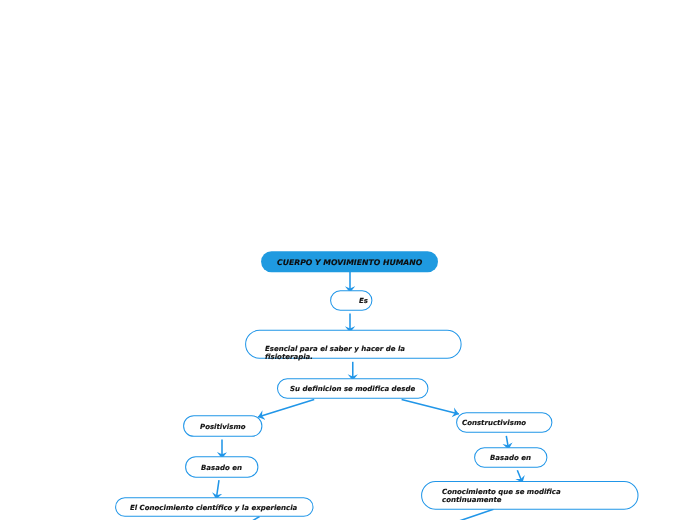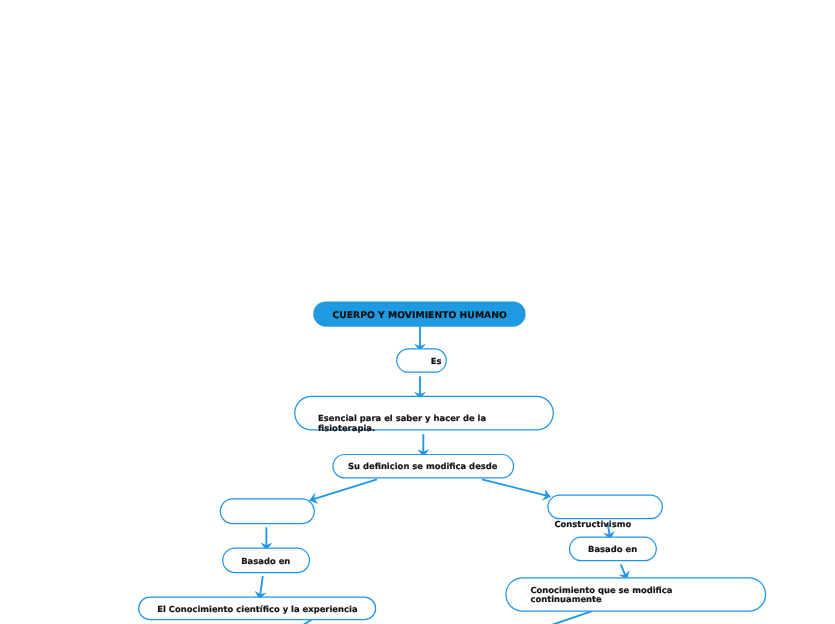--- a/index.html
+++ b/index.html
@@ -1,21 +1,21 @@
 <!DOCTYPE html>
 <html><head>
 <meta charset="utf-8">
 <title>Mapa conceptual</title>
 <style>
   html,body{margin:0;padding:0;}
   body{width:696px;height:520px;background:#ffffff;overflow:hidden;
        font-family:"DejaVu Sans",sans-serif;}
   #canvas{position:relative;width:696px;height:520px;}
   svg.layer{position:absolute;left:0;top:0;width:696px;height:520px;overflow:visible;}
-  .node{position:absolute;box-sizing:border-box;display:flex;align-items:center;}
+  .node{position:absolute;box-sizing:border-box;display:flex;align-items:center;font-style:italic;}
   .node .lbl{font-weight:bold;color:#121212;line-height:8px;font-size:7px;
              display:block;will-change:transform;-webkit-text-stroke:0.14px #121212;}
   .node.root .lbl{color:#0d0d0d;font-size:7.72px;}
   .ctr{justify-content:center;}
   .ctr .lbl{text-align:center;white-space:nowrap;}
 </style>
 </head>
 <body>
 
 <div id="canvas">
@@ -65,22 +65,25 @@
   </div>
 
   <div class="node" style="left:245px;top:331px;width:216px;height:44px;padding-left:20px;padding-right:14px;">
     <span class="lbl">Esencial para el saber y hacer de la fisioterapia.</span>
   </div>
 
   <div class="node ctr" style="left:277px;top:379px;width:151px;height:20px;">
     <span class="lbl">Su definicion se modifica desde</span>
   </div>
 
+  <div class="node ctr" style="left:183px;top:416px;width:79px;height:21px;">
+    <span class="lbl">Positivismo</span>
+  </div>
 
-  <div class="node ctr" style="left:456px;top:427px;width:76px;height:20px;">
+  <div class="node ctr" style="left:456px;top:413px;width:76px;height:20px;">
     <span class="lbl">Constructivismo</span>
   </div>
 
   <div class="node ctr" style="left:185px;top:457px;width:73px;height:21px;">
     <span class="lbl">Basado en</span>
   </div>
 
   <div class="node ctr" style="left:474px;top:448px;width:73px;height:20px;">
     <span class="lbl">Basado en</span>
   </div>

